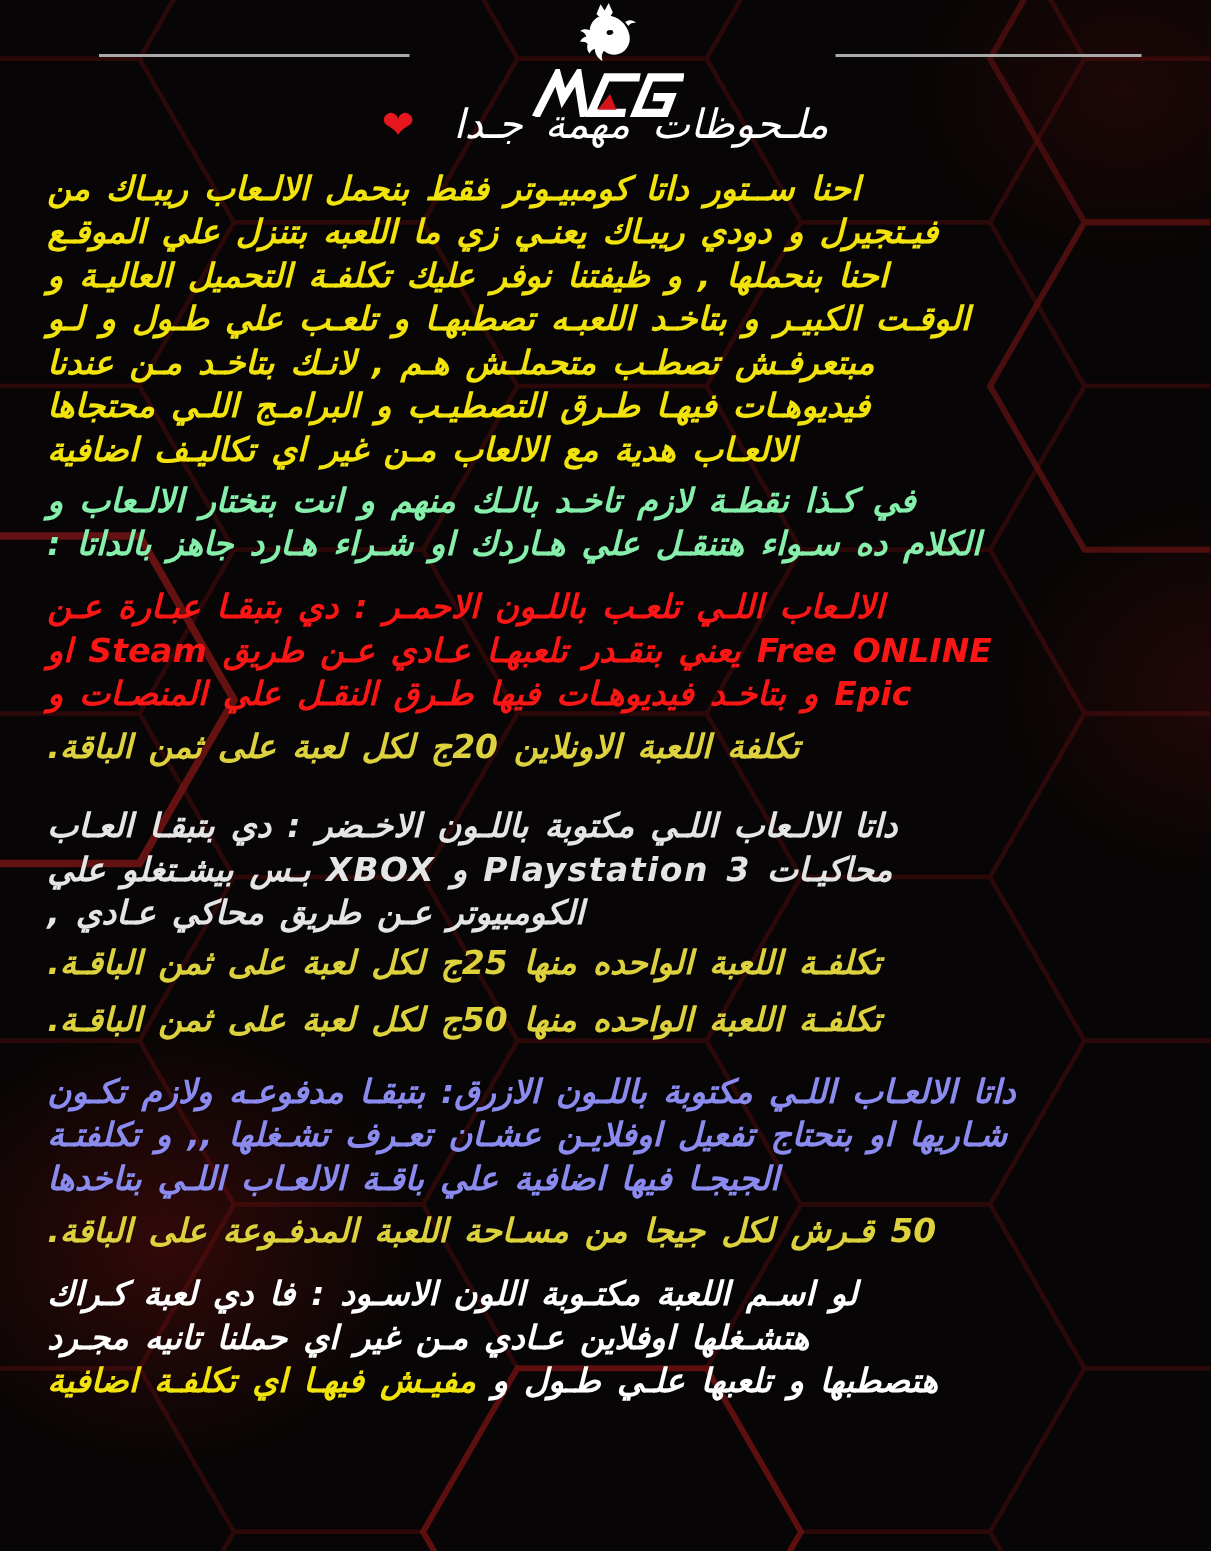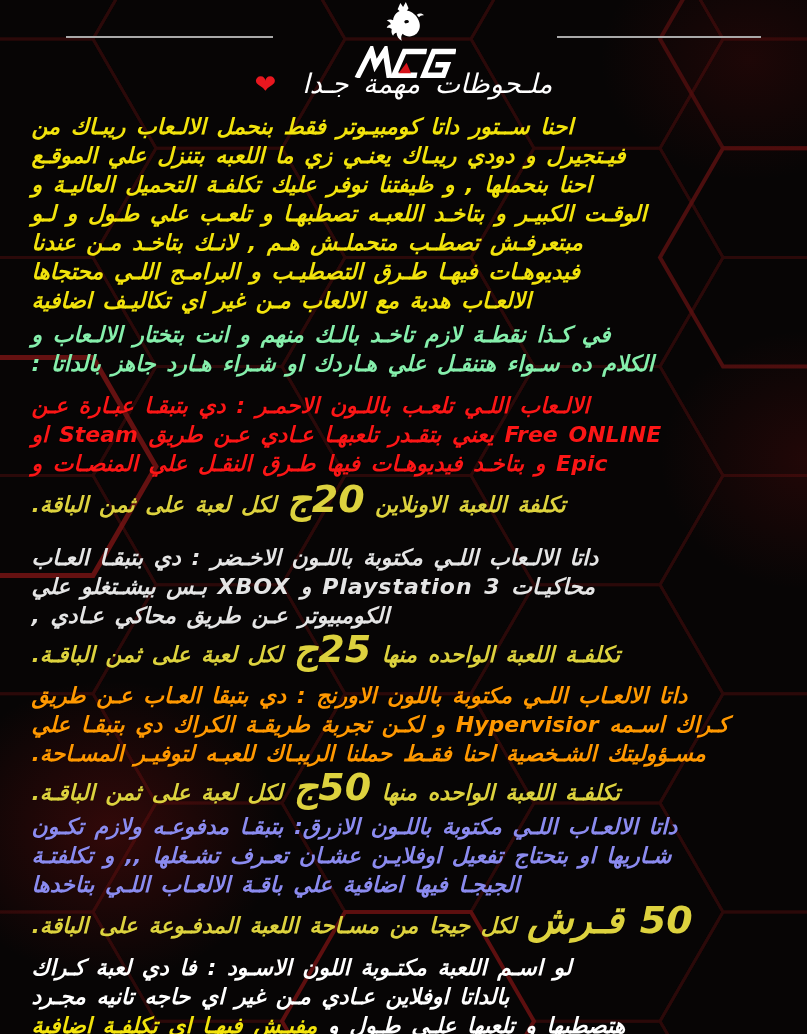--- a/index.html
+++ b/index.html
@@ -41,21 +41,21 @@
   .para{
     width:744px;margin:0 auto;
     text-align:left;
     font-style:italic;
     font-weight:600;
     font-size:22px;line-height:29px;
     word-spacing:3px;
     text-shadow:0 0 1px rgba(0,0,0,.6);
   }
   .price{font-weight:700;line-height:38px;}
-  .big{font-size:38px;font-weight:700;}
+  .big{font-size:22px;font-weight:700;}
   .strong{font-weight:800;letter-spacing:1px;}
 </style>
 </head>
 <body>
 
 <div id="bg"><svg width="807" height="1034">
       <polygon points="-33.0,-179.1 -96.0,-70.0 -222.0,-70.0 -285.0,-179.1 -222.0,-288.2 -96.0,-288.2" fill="none" stroke="#2b0909" stroke-width="3" opacity="0.95"></polygon>
       <polygon points="-33.0,39.1 -96.0,148.2 -222.0,148.2 -285.0,39.1 -222.0,-70.0 -96.0,-70.0" fill="none" stroke="#2b0909" stroke-width="3" opacity="0.95"></polygon>
       <polygon points="-33.0,257.4 -96.0,366.5 -222.0,366.5 -285.0,257.4 -222.0,148.2 -96.0,148.2" fill="none" stroke="#2b0909" stroke-width="3" opacity="0.95"></polygon>
       <polygon points="-33.0,475.6 -96.0,584.7 -222.0,584.7 -285.0,475.6 -222.0,366.5 -96.0,366.5" fill="none" stroke="#2b0909" stroke-width="3" opacity="0.95"></polygon>
@@ -151,19 +151,18 @@
     <h1 class="title"><span>ملـحوظات مهمة جـدا</span><span class="heart" style="color:#e8171f">❤</span></h1>
   </header>
 
   <main>
     <p class="para" style="margin-top: 4px; color: rgb(242, 227, 12);"><span>احنا ســتور داتا كومبيـوتر فقط بنحمل الالـعاب ريبـاك من</span><br><span>فيـتجيرل و دودي ريبـاك يعنـي زي ما اللعبه بتنزل علي الموقـع</span><br><span>احنا بنحملها , و ظيفتنا نوفر عليك تكلفـة التحميل العاليـة و</span><br><span>الوقـت الكبيـر و بتاخـد اللعبـه تصطبهـا و تلعـب علي طـول و لـو</span><br><span>مبتعرفـش تصطـب متحملـش هـم , لانـك بتاخـد مـن عندنا</span><br><span>فيديوهـات فيهـا طـرق التصطيـب و البرامـج اللـي محتجاها</span><br><span>الالعـاب هدية مع الالعاب مـن غير اي تكاليـف اضافية</span></p>
     <p class="para" style="margin-top: 5px; color: #86efac;"><span>في كـذا نقطـة لازم تاخـد بالـك منهم و انت بتختار الالـعاب و</span><br><span>الكلام ده سـواء هتنقـل علي هـاردك او شـراء هـارد جاهز بالداتا :</span></p>
     <p class="para" style="margin-top: 13px; color: rgb(251, 22, 22);"><span>الالـعاب اللـي تلعـب باللـون الاحمـر : دي بتبقـا عبـارة عـن</span><br><span>Free ONLINE يعني بتقـدر تلعبهـا عـادي  عـن طريق Steam او</span><br><span>Epic و بتاخـد فيديوهـات فيها طـرق النقـل علي المنصـات و</span></p>
     <p class="para price" style="margin-top: 2px; color: rgb(221, 210, 62);"><span>تكلفة اللعبة الاونلاين </span><span class="big">20ج</span><span> لكل لعبة على ثمن  الباقة.</span></p>
     <p class="para" style="margin-top: 19px; color: #e5e5e5;"><span>داتا الالـعاب اللـي مكتوبة باللـون الاخـضر : دي بتبقـا العـاب</span><br><span>محاكيـات </span><span class="strong">Playstation 3</span><span> و </span><span class="strong">XBOX</span><span> بـس بيشـتغلو علي</span><br><span>الكومبيوتر عـن طريق محاكي عـادي ,</span></p>
     <p class="para price" style="margin-top: 0px; color: rgb(221, 210, 62);"><span>تكلفـة اللعبة الواحده منها </span><span class="big">25ج</span><span> لكل لعبة على ثمن  الباقـة.</span></p>
-    <p class="para" style="margin-top: 7px; color: rgb(255, 152, 0);"><span>داتا الالعـاب اللـي مكتوبة باللون الاورنج : دي بتبقا العـاب عـن طريق</span><br><span>كـراك اسـمه Hypervisior و لكـن تجربة طريقـة الكراك دي بتبقـا علي</span><br><span>مسـؤوليتك الشـخصية احنا فقـط حملنا الريبـاك للعبـه لتوفيـر المسـاحة.</span></p>
     <p class="para price" style="margin-top: 0px; color: rgb(221, 210, 62);"><span>تكلفـة اللعبة الواحده منها </span><span class="big">50ج</span><span> لكل لعبة على ثمن الباقـة.</span></p>
-    <p class="para" style="margin-top: 0; color: rgb(139, 139, 239);"><span>داتا الالعـاب اللـي مكتوبة باللـون الازرق: بتبقـا مدفوعـه ولازم تكـون</span><br><span>شـاريها او بتحتاج تفعيل اوفلايـن عشـان تعـرف تشـغلها ,, و تكلفتـة</span><br><span>الجيجـا فيها اضافية علي باقـة الالعـاب اللـي بتاخدها</span></p>
+    <p class="para" style="margin-top: 14px; color: rgb(139, 139, 239);"><span>داتا الالعـاب اللـي مكتوبة باللـون الازرق: بتبقـا مدفوعـه ولازم تكـون</span><br><span>شـاريها او بتحتاج تفعيل اوفلايـن عشـان تعـرف تشـغلها ,, و تكلفتـة</span><br><span>الجيجـا فيها اضافية علي باقـة الالعـاب اللـي بتاخدها</span></p>
     <p class="para price" style="margin-top: 2px; color: rgb(221, 210, 62);"><span class="big">50 قـرش</span><span> لكل جيجا من مسـاحة اللعبة المدفـوعة على الباقة.</span></p>
-    <p class="para" style="margin-top: 8px; color: rgb(255, 255, 255);"><span>لو اسـم اللعبة مكتـوبة اللون الاسـود : فا دي لعبة كـراك</span><br><span>بالداتا اوفلاين عـادي مـن غير اي حاجه تانيه مجـرد</span><br><span>هتصطبها و تلعبها علـي طـول و </span><span style="color: rgb(242, 227, 12);">مفيـش فيهـا اي تكلفـة اضافية</span></p>
+    <p class="para" style="margin-top: 8px; color: rgb(255, 255, 255);"><span>لو اسـم اللعبة مكتـوبة اللون الاسـود : فا دي لعبة كـراك</span><br><span>هتشـغلها اوفلاين عـادي مـن غير اي حملنا تانيه مجـرد</span><br><span>هتصطبها و تلعبها علـي طـول و </span><span style="color: rgb(242, 227, 12);">مفيـش فيهـا اي تكلفـة اضافية</span></p>
   </main>
 </div>
 
 </body></html>

